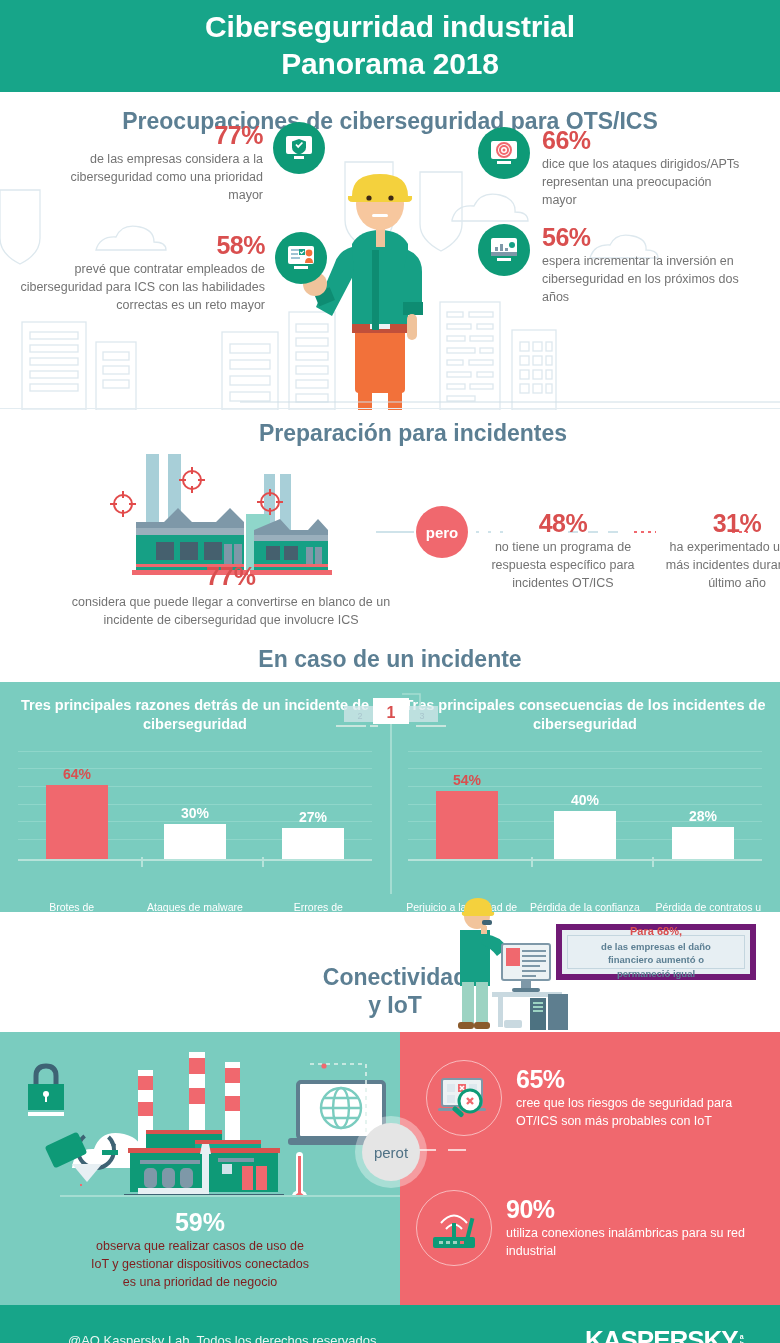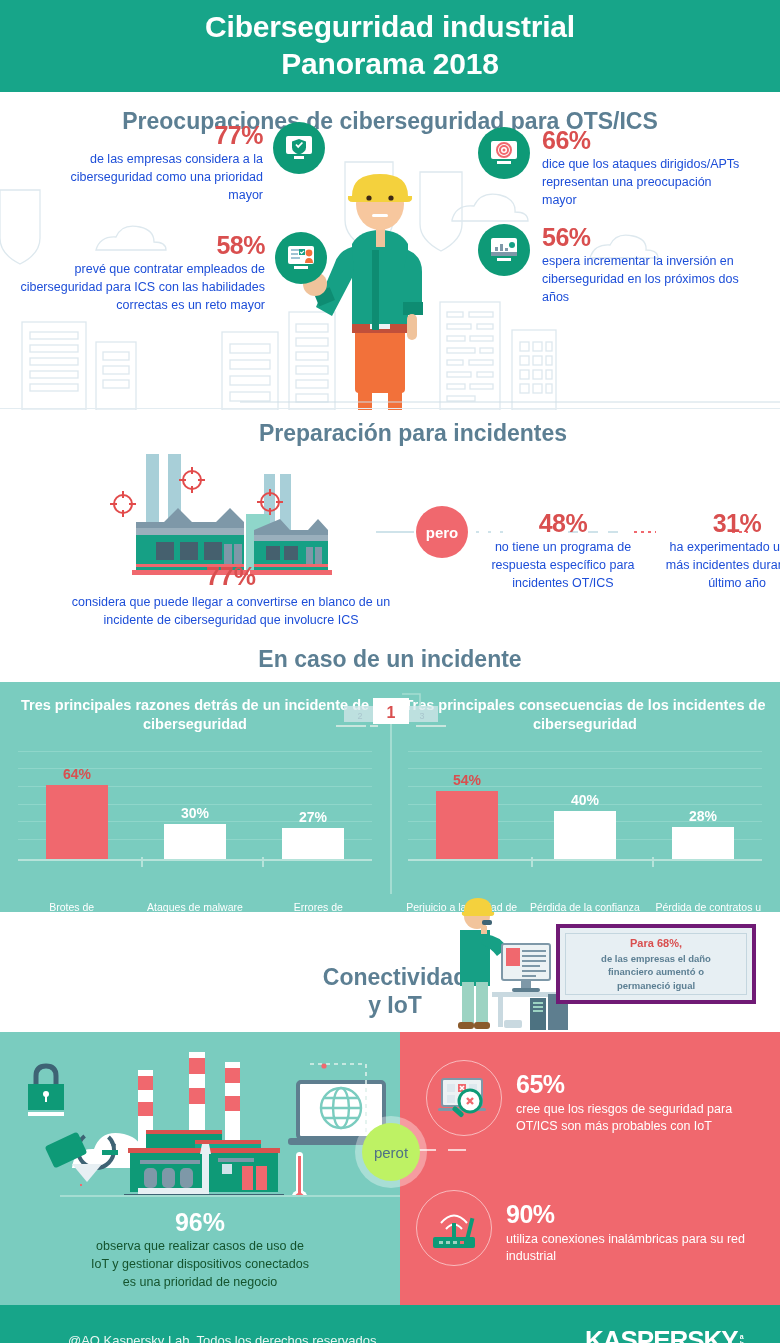--- a/index.html
+++ b/index.html
@@ -33,21 +33,21 @@
   .s1 { position: relative; height: 318px; background:#fff; }
   .s1 .sec-title { padding-top: 16px; }
 
   .stat { position: absolute; display: flex; align-items: flex-start; }
   .stat .txt-r { text-align: right; }
   .stat .txt-l { text-align: left; }
   .pct {
     color: #D94F4F; font-size: 25px; font-weight: bold;
     line-height: 1.05; letter-spacing: -.5px;
   }
-  .desc { color:#1d4ed8; font-size:12.5px; line-height:1.42; margin-top:3px; }
+  .desc { color:#737373; font-size:12.5px; line-height:1.42; margin-top:3px; }
 
   .badge {
     width: 52px; height: 52px; border-radius: 50%;
     background: #0E9A77; flex: 0 0 52px;
     display:flex; align-items:center; justify-content:center;
   }
 
   
   .outline { stroke:#DDE8EE; fill:none; }
   .art { position:absolute; pointer-events:none; }
@@ -113,45 +113,45 @@
   .podium { position:absolute; left:336px; top:692px; width:110px; height:36px; z-index:6; }
 
   
   .s4 { position:relative; height:120px; background:#fff; }
   .conn-title {
     position:absolute; left:310px; top:52px; width:170px;
     text-align:center; color:#5C7F93; font-size:23px;
     font-weight:bold; line-height:1.2;
   }
   .board {
-    position:absolute; left:556px; top:12px; width:200px; height:80px;
-    background:#E7EFF3; border:4px solid #701a75;
+    position:absolute; left:556px; top:12px; width:200px; height:56px;
+    background:#E7EFF3; border:6px solid #701a75;
   }
   .board .inner {
     position:absolute; inset:5px; border:1px solid #C4D6DF;
     display:flex; flex-direction:column; align-items:center; justify-content:center;
     text-align:center; line-height:1.42;
   }
   .board .b1 { color:#D94F4F; font-size:11px; font-weight:bold; }
   .board .b2 { color:#5C7F93; font-size:9.5px; font-weight:bold; }
 
   
   .s5 { position:relative; height:273px; display:flex; }
   .s5l { width:400px; background:#7ACCBF; position:relative; }
   .s5r { width:380px; background:#F0686E; position:relative; }
   .s5l .big-pct { color:#ffffff; }
-  .s5l .desc-w { color:#14532d; font-size:12.5px; line-height:1.45; text-align:center; }
+  .s5l .desc-w { color:#7f1d1d; font-size:12.5px; line-height:1.45; text-align:center; }
   .perot {
     position:absolute; left:362px; top:1123px; width:58px; height:58px;
-    border-radius:50%; background:#bef264; color:#4F7185;
+    border-radius:50%; background:#e5e5e5; color:#4F7185;
     display:flex; align-items:center; justify-content:center;
     font-size:15px; z-index:7;
     box-shadow: 0 0 0 7px rgba(255,255,255,0.35);
   }
-  .r-stat { position:absolute; display:flex; align-items:flex-end; }
+  .r-stat { position:absolute; display:flex; align-items:center; }
   .r-stat .pct { color:#fff; font-size:25px; }
   .r-stat .desc { color:#fff; font-size:12.5px; }
   .r-ico {
     width:76px; height:76px; border-radius:50%;
     border:1px solid rgba(255,255,255,.55);
     display:flex; align-items:center; justify-content:center; flex:0 0 76px;
   }
 
   
   .footer {
@@ -632,21 +632,21 @@
         <circle cx="289.5" cy="152" r="8" fill="#fff"></circle>
         <rect x="288" y="110" width="3" height="40" fill="#F0686E"></rect>
         <circle cx="289.5" cy="152" r="5" fill="#F0686E"></circle>
       </svg>
 
       <svg class="art" style="left:60px; top:162px;" width="340" height="4">
         <line x1="0" y1="2" x2="340" y2="2" stroke="#A5DDD2" stroke-width="2"></line>
       </svg>
 
       <div style="position:absolute; left:22px; top:176px; width:356px;">
-        <div class="big-pct">96%</div>
+        <div class="big-pct">59%</div>
         <div class="desc-w">
           <span>observa que realizar casos de uso de</span><br>
           <span>IoT y gestionar dispositivos conectados</span><br>
           <span>es una prioridad de negocio</span>
         </div>
       </div>
     </div>
 
     <div class="s5r">
       <div class="r-stat" style="left:26px; top:28px; width:350px;">

